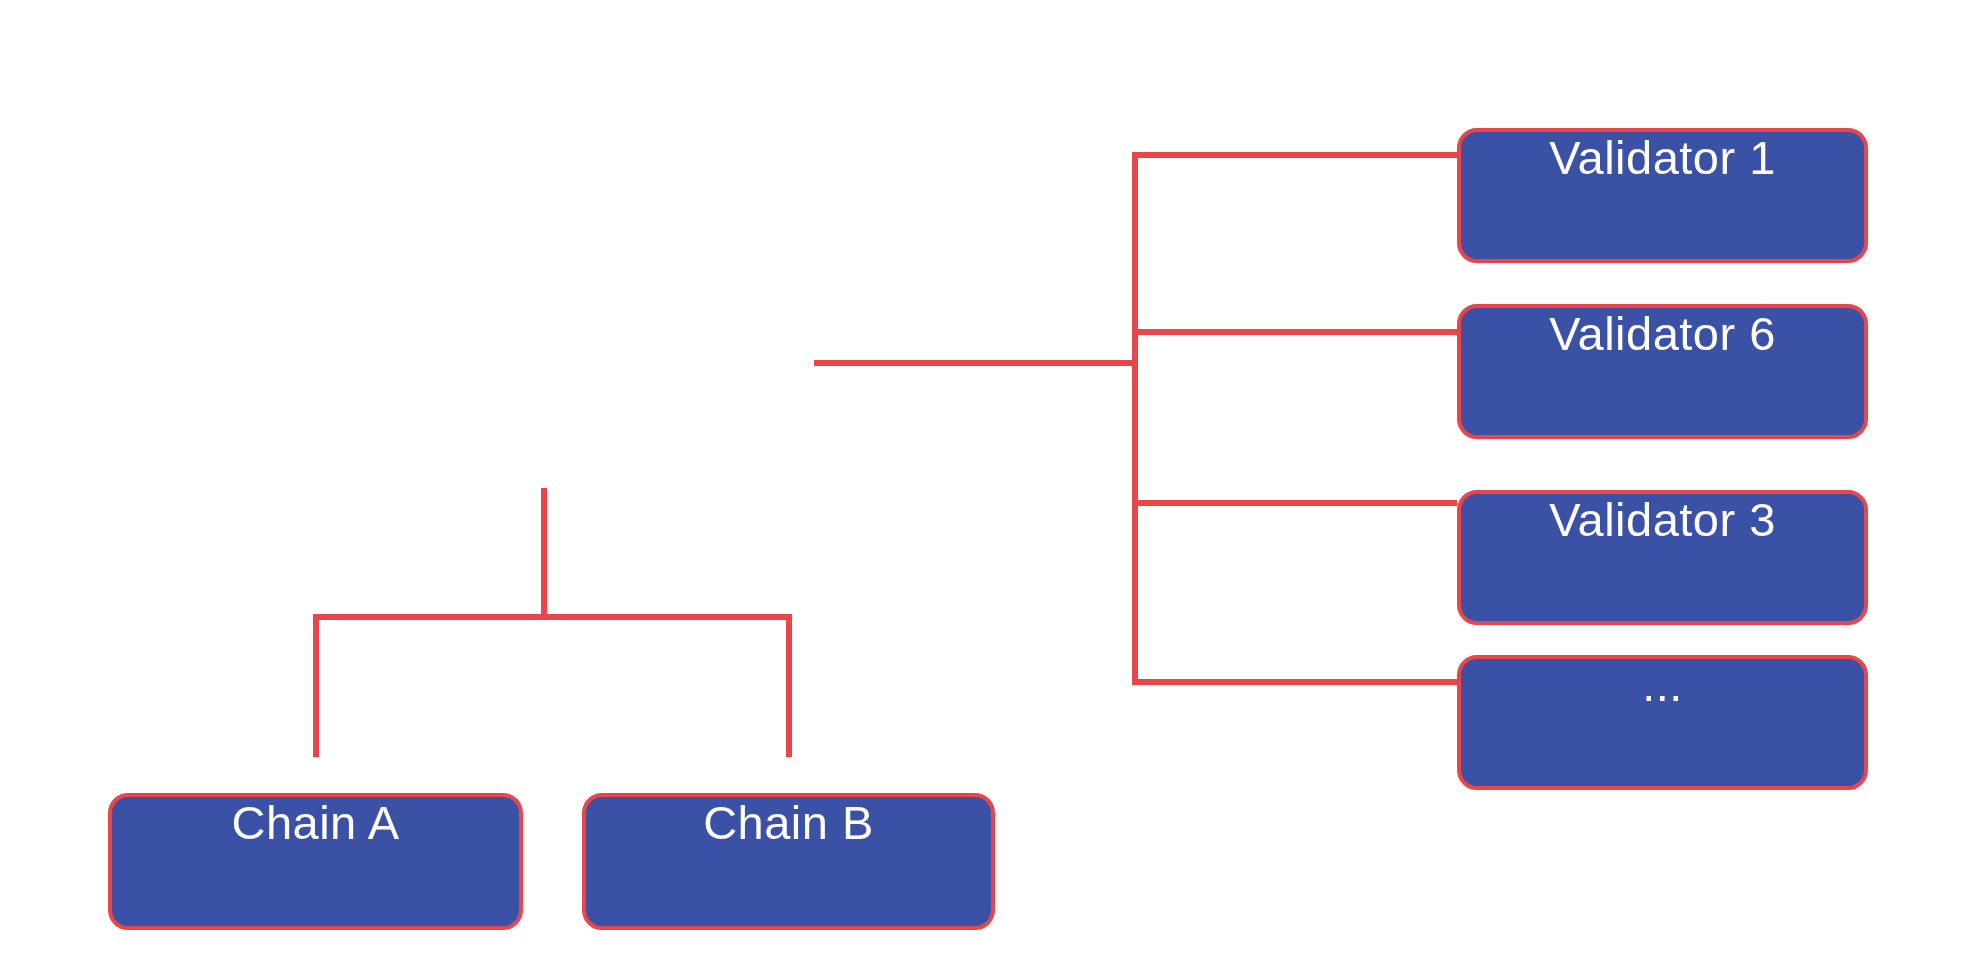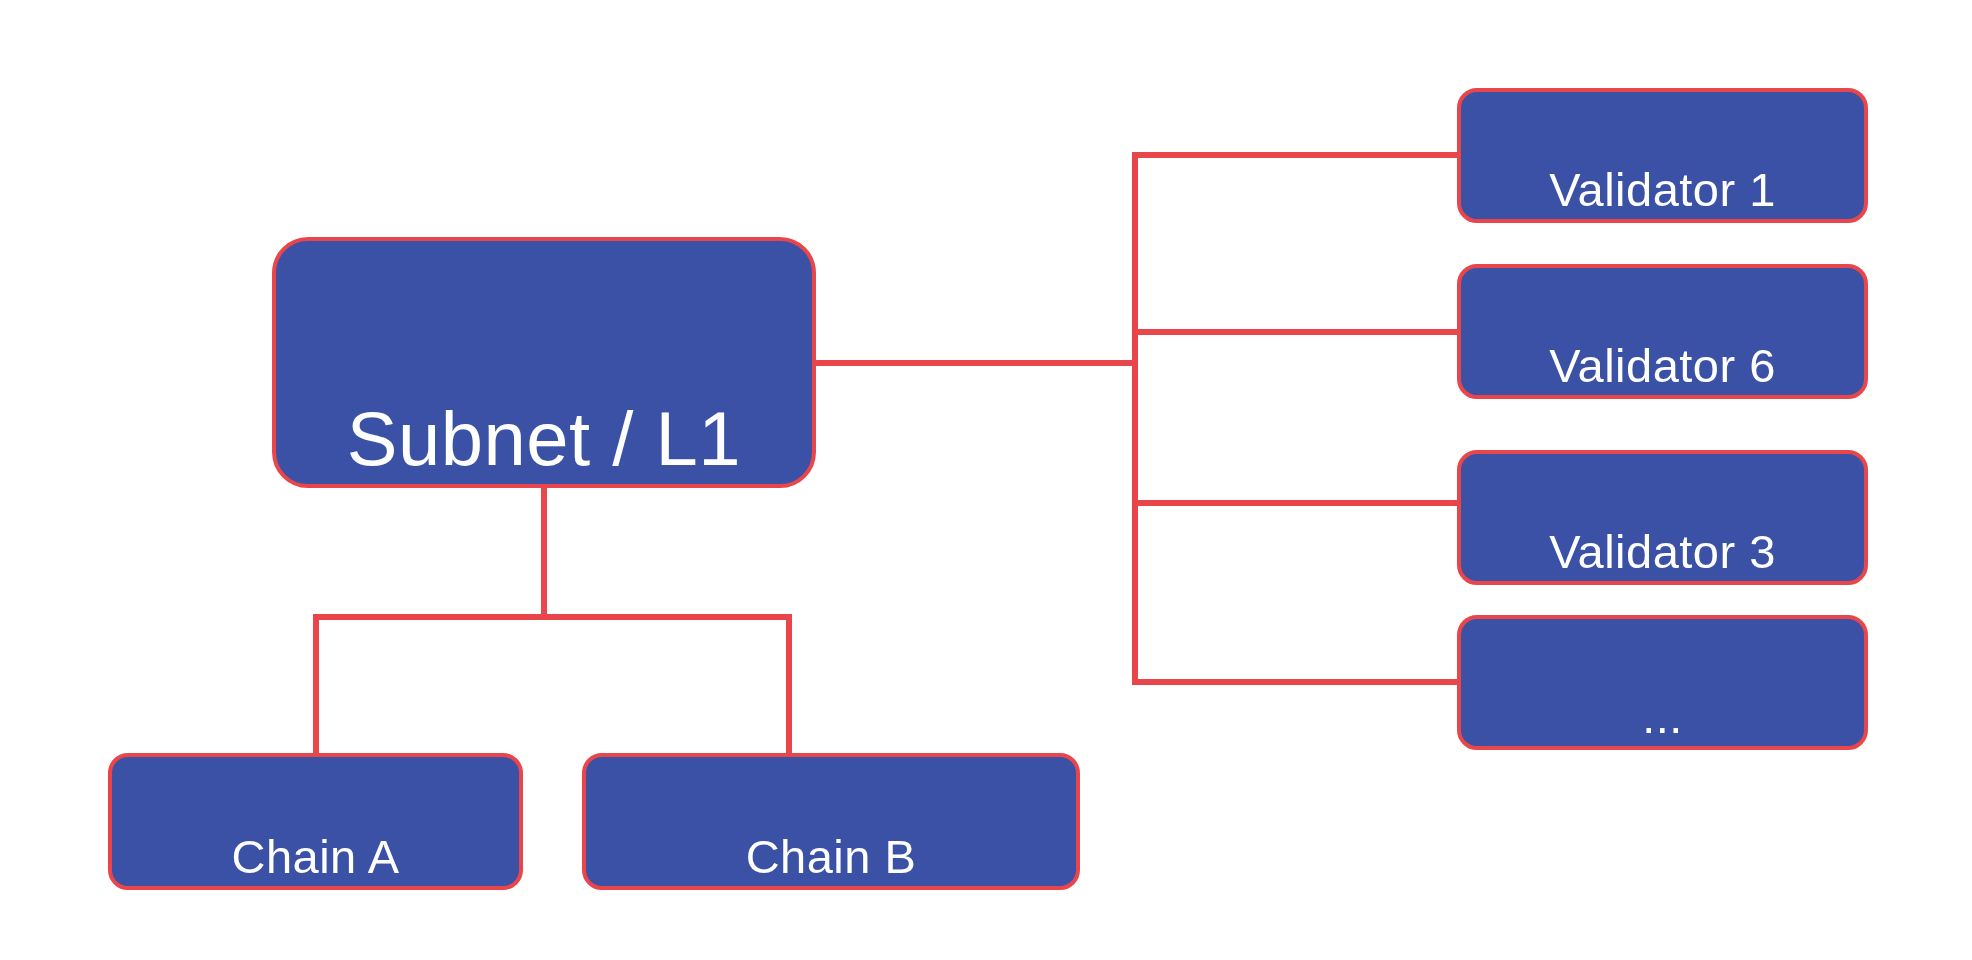--- a/index.html
+++ b/index.html
@@ -15,38 +15,39 @@
     background: var(--bg, #ffffff);
     overflow: hidden;
   }
   .node {
     position: absolute;
     box-sizing: border-box;
     background: var(--fill, #3b51a5);
     border: 4px solid var(--stroke, #e8464b);
     color: var(--text, #ffffff);
     display: flex;
-    align-items: flex-end;
+    align-items: flex-start;
     justify-content: center;
     text-align: center;
     border-radius: 20px;
     letter-spacing: 0.5px;
+    margin-top: 40px;
   }
   .node .lbl {
     display: block;
     transform: translateY(-2px);
   }
   .root-node {
     left: 272px; top: 237px; width: 544px; height: 251px;
     border-radius: 36px;
     font-size: 76px;
   }
   .chain-node { top: 753px; height: 137px; font-size: 47px; }
   .chain-a { left: 108px; width: 415px; }
-  .chain-b { left: 582px; width: 498px; }
+  .chain-b { left: 582px; width: 413px; }
   .validator-node {
     left: 1457px; width: 411px; height: 135px;
     font-size: 47px;
   }
   .v1 { top: 88px; }
   .v2 { top: 264px; }
   .v3 { top: 450px; }
   .v4 { top: 615px; }
   .line {
     position: absolute;
@@ -73,23 +74,20 @@
   <div class="line split-h"></div>
   <div class="line drop-a"></div>
   <div class="line drop-b"></div>
   <div class="line root-right"></div>
   <div class="line trunk-v"></div>
   <div class="line branch-1"></div>
   <div class="line branch-2"></div>
   <div class="line branch-3"></div>
   <div class="line branch-4"></div>
 
-  <div class="node root-node">
-    <span class="lbl">Subnet / L1</span>
-  </div>
 
   <div class="node chain-node chain-a">
     <span class="lbl">Chain A</span>
   </div>
 
   <div class="node chain-node chain-b">
     <span class="lbl">Chain B</span>
   </div>
 
   <div class="node validator-node v1">

